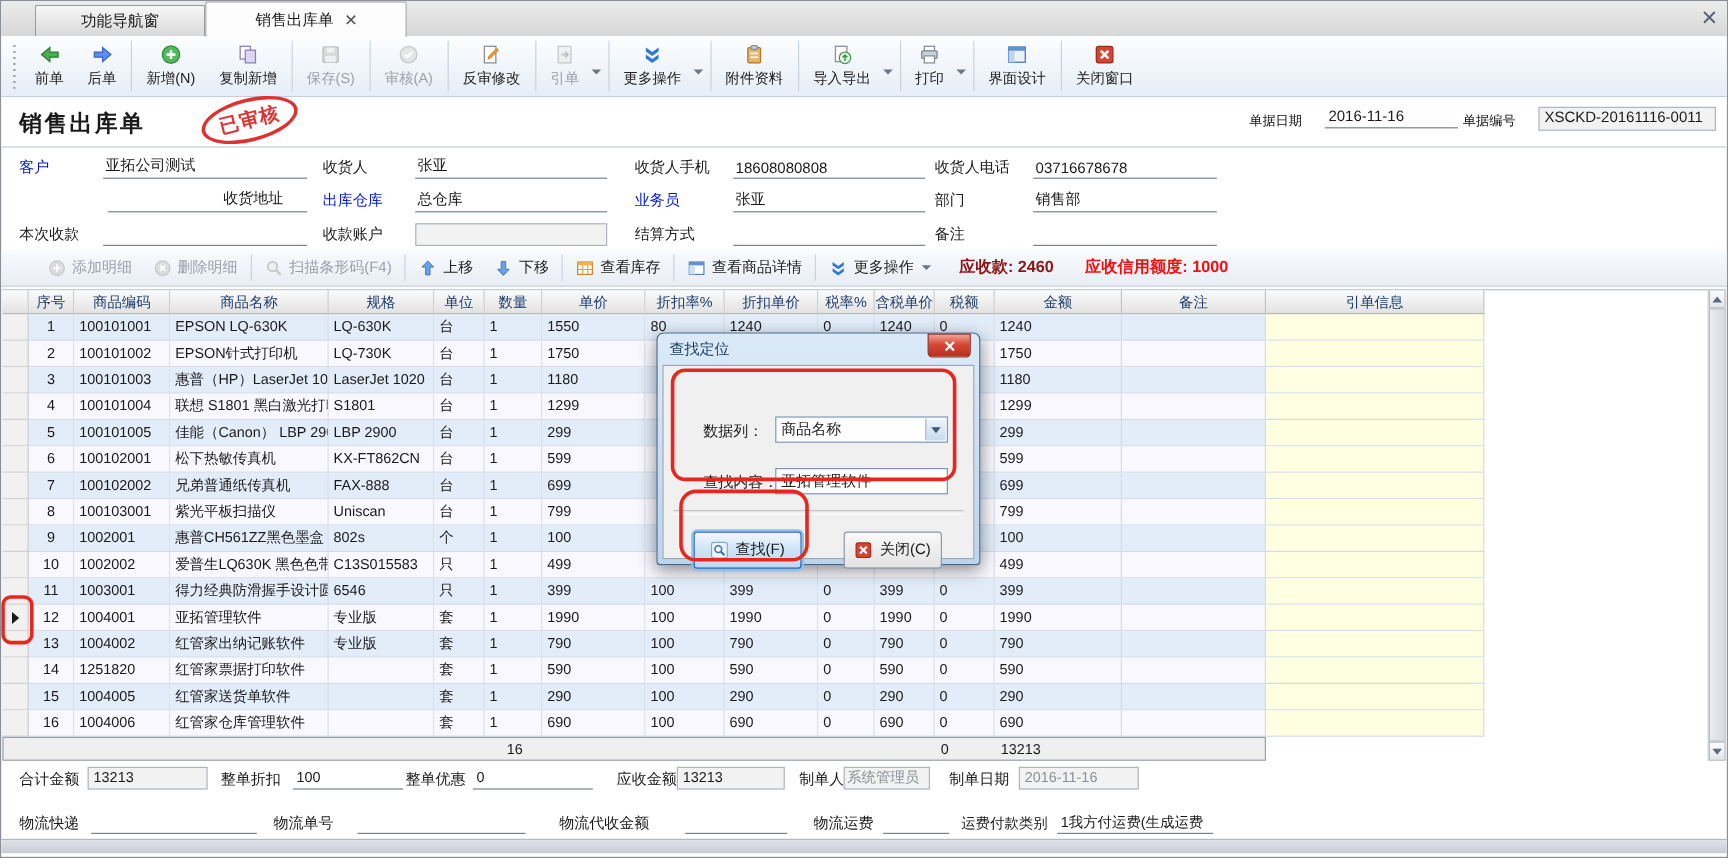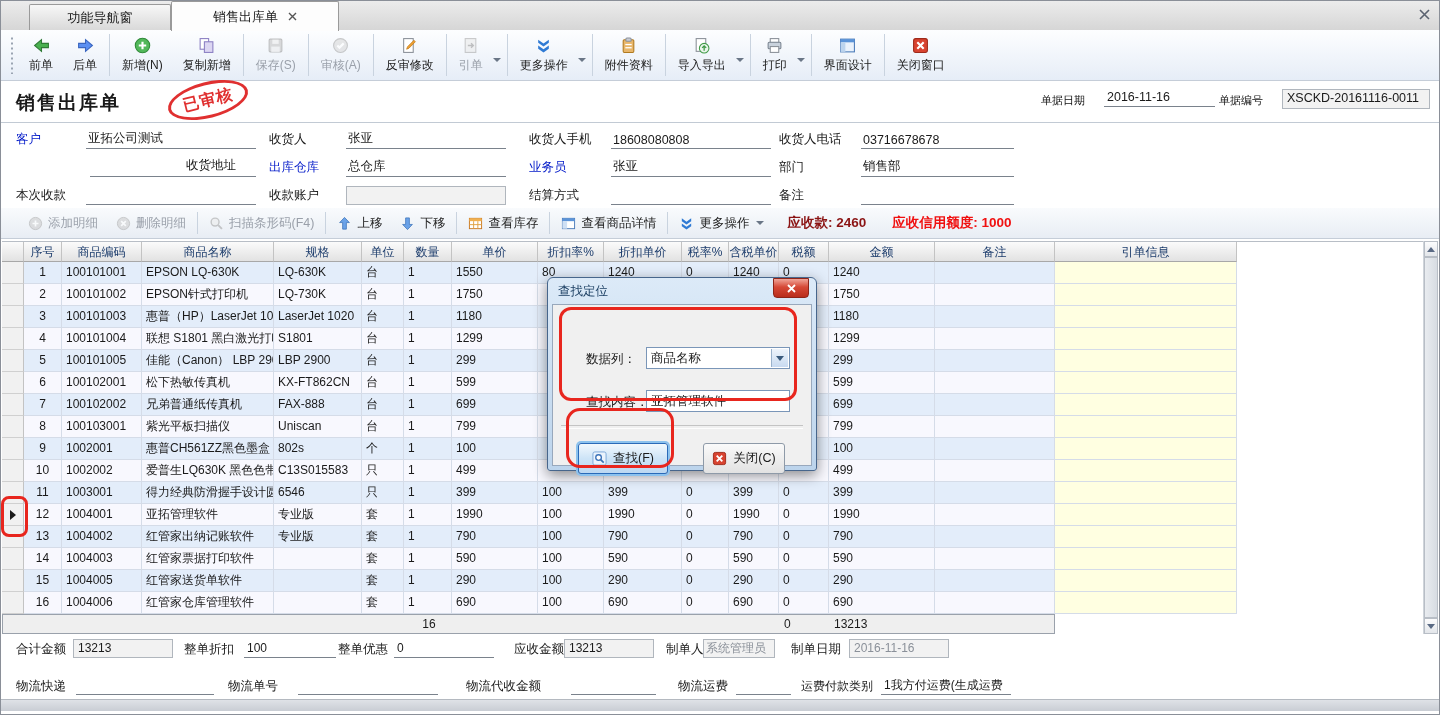--- a/index.html
+++ b/index.html
@@ -28,21 +28,21 @@
   .flabel{font-size:11px;color:#111;}
   .uval{border-bottom:1px solid #7a828c;padding:0 3px 1px;font-size:12.5px;min-height:15px;}
   .vbox{background:#f2f2f2;border:1px solid #b0b6bd;padding:1px 4px;font-size:12.5px;box-sizing:border-box;}
   
   .ff{position:absolute;display:flex;align-items:flex-end;height:20px;}
   .ff .lb{flex:none;font-size:12.5px;padding-bottom:1px;}
   .ff .vl{flex:1;border-bottom:1px solid #7a828c;padding:0 2px 1px;font-size:12.5px;white-space:nowrap;overflow:hidden;}
   .ff .vb{flex:1;background:#f2f2f2;border:1px solid #b0b6bd;height:17px;}
   .blu{color:#0018c8;}
   
-  #detailbar{position:absolute;left:0;top:207px;right:0;height:31px;background:linear-gradient(#f9fbfd,#e8edf4);border-bottom:1px solid #c5cdd8;display:flex;align-items:center;padding-left:4px;box-sizing:border-box;}
+  #detailbar{position:absolute;left:0;top:207px;right:0;height:31px;background:linear-gradient(#f9fbfd,#e8edf4);border-bottom:1px solid #c5cdd8;display:flex;align-items:center;padding-left:16px;box-sizing:border-box;}
   .db{display:flex;align-items:center;gap:5px;font-size:12.5px;padding:0 9px;color:#222;}
   .db svg{width:15px;height:15px;}
   .db.dis{color:#9aa0aa;}
   .db.dis svg{opacity:.55;filter:grayscale(1);}
   .dsep{width:1px;height:22px;background:#c9d3df;margin:0 2px;}
   #recv{font-weight:bold;font-size:13.5px;color:#8b1414;margin-left:14px;}
   #credit{font-weight:bold;font-size:13.5px;color:#f01010;margin-left:26px;}
   
   #grid{position:absolute;left:1px;top:240px;width:1424px;}
   #ghead{display:flex;border-top:1px solid #b8bec6;}
@@ -640,21 +640,21 @@
           <div class="gc" style="width: 47px;">0</div>
           <div class="gc" style="width: 50px;">790</div>
           <div class="gc" style="width: 50px;">0</div>
           <div class="gc" style="width: 106px;">790</div>
           <div class="gc" style="width: 120px;"></div>
           <div class="gc yel" style="width: 182px;"></div>
         </div>
         <div class="gr even">
           <div class="mk"></div>
           <div class="gc ctr" style="width: 38px;">14</div>
-          <div class="gc" style="width: 80px;">1004003</div>
+          <div class="gc" style="width: 80px;">1251820</div>
           <div class="gc" style="width: 132px;">红管家票据打印软件</div>
           <div class="gc" style="width: 88px;"></div>
           <div class="gc" style="width: 42px;">套</div>
           <div class="gc" style="width: 48px;">1</div>
           <div class="gc" style="width: 86px;">590</div>
           <div class="gc" style="width: 66px;">100</div>
           <div class="gc" style="width: 78px;">590</div>
           <div class="gc" style="width: 47px;">0</div>
           <div class="gc" style="width: 50px;">590</div>
           <div class="gc" style="width: 50px;">0</div>

